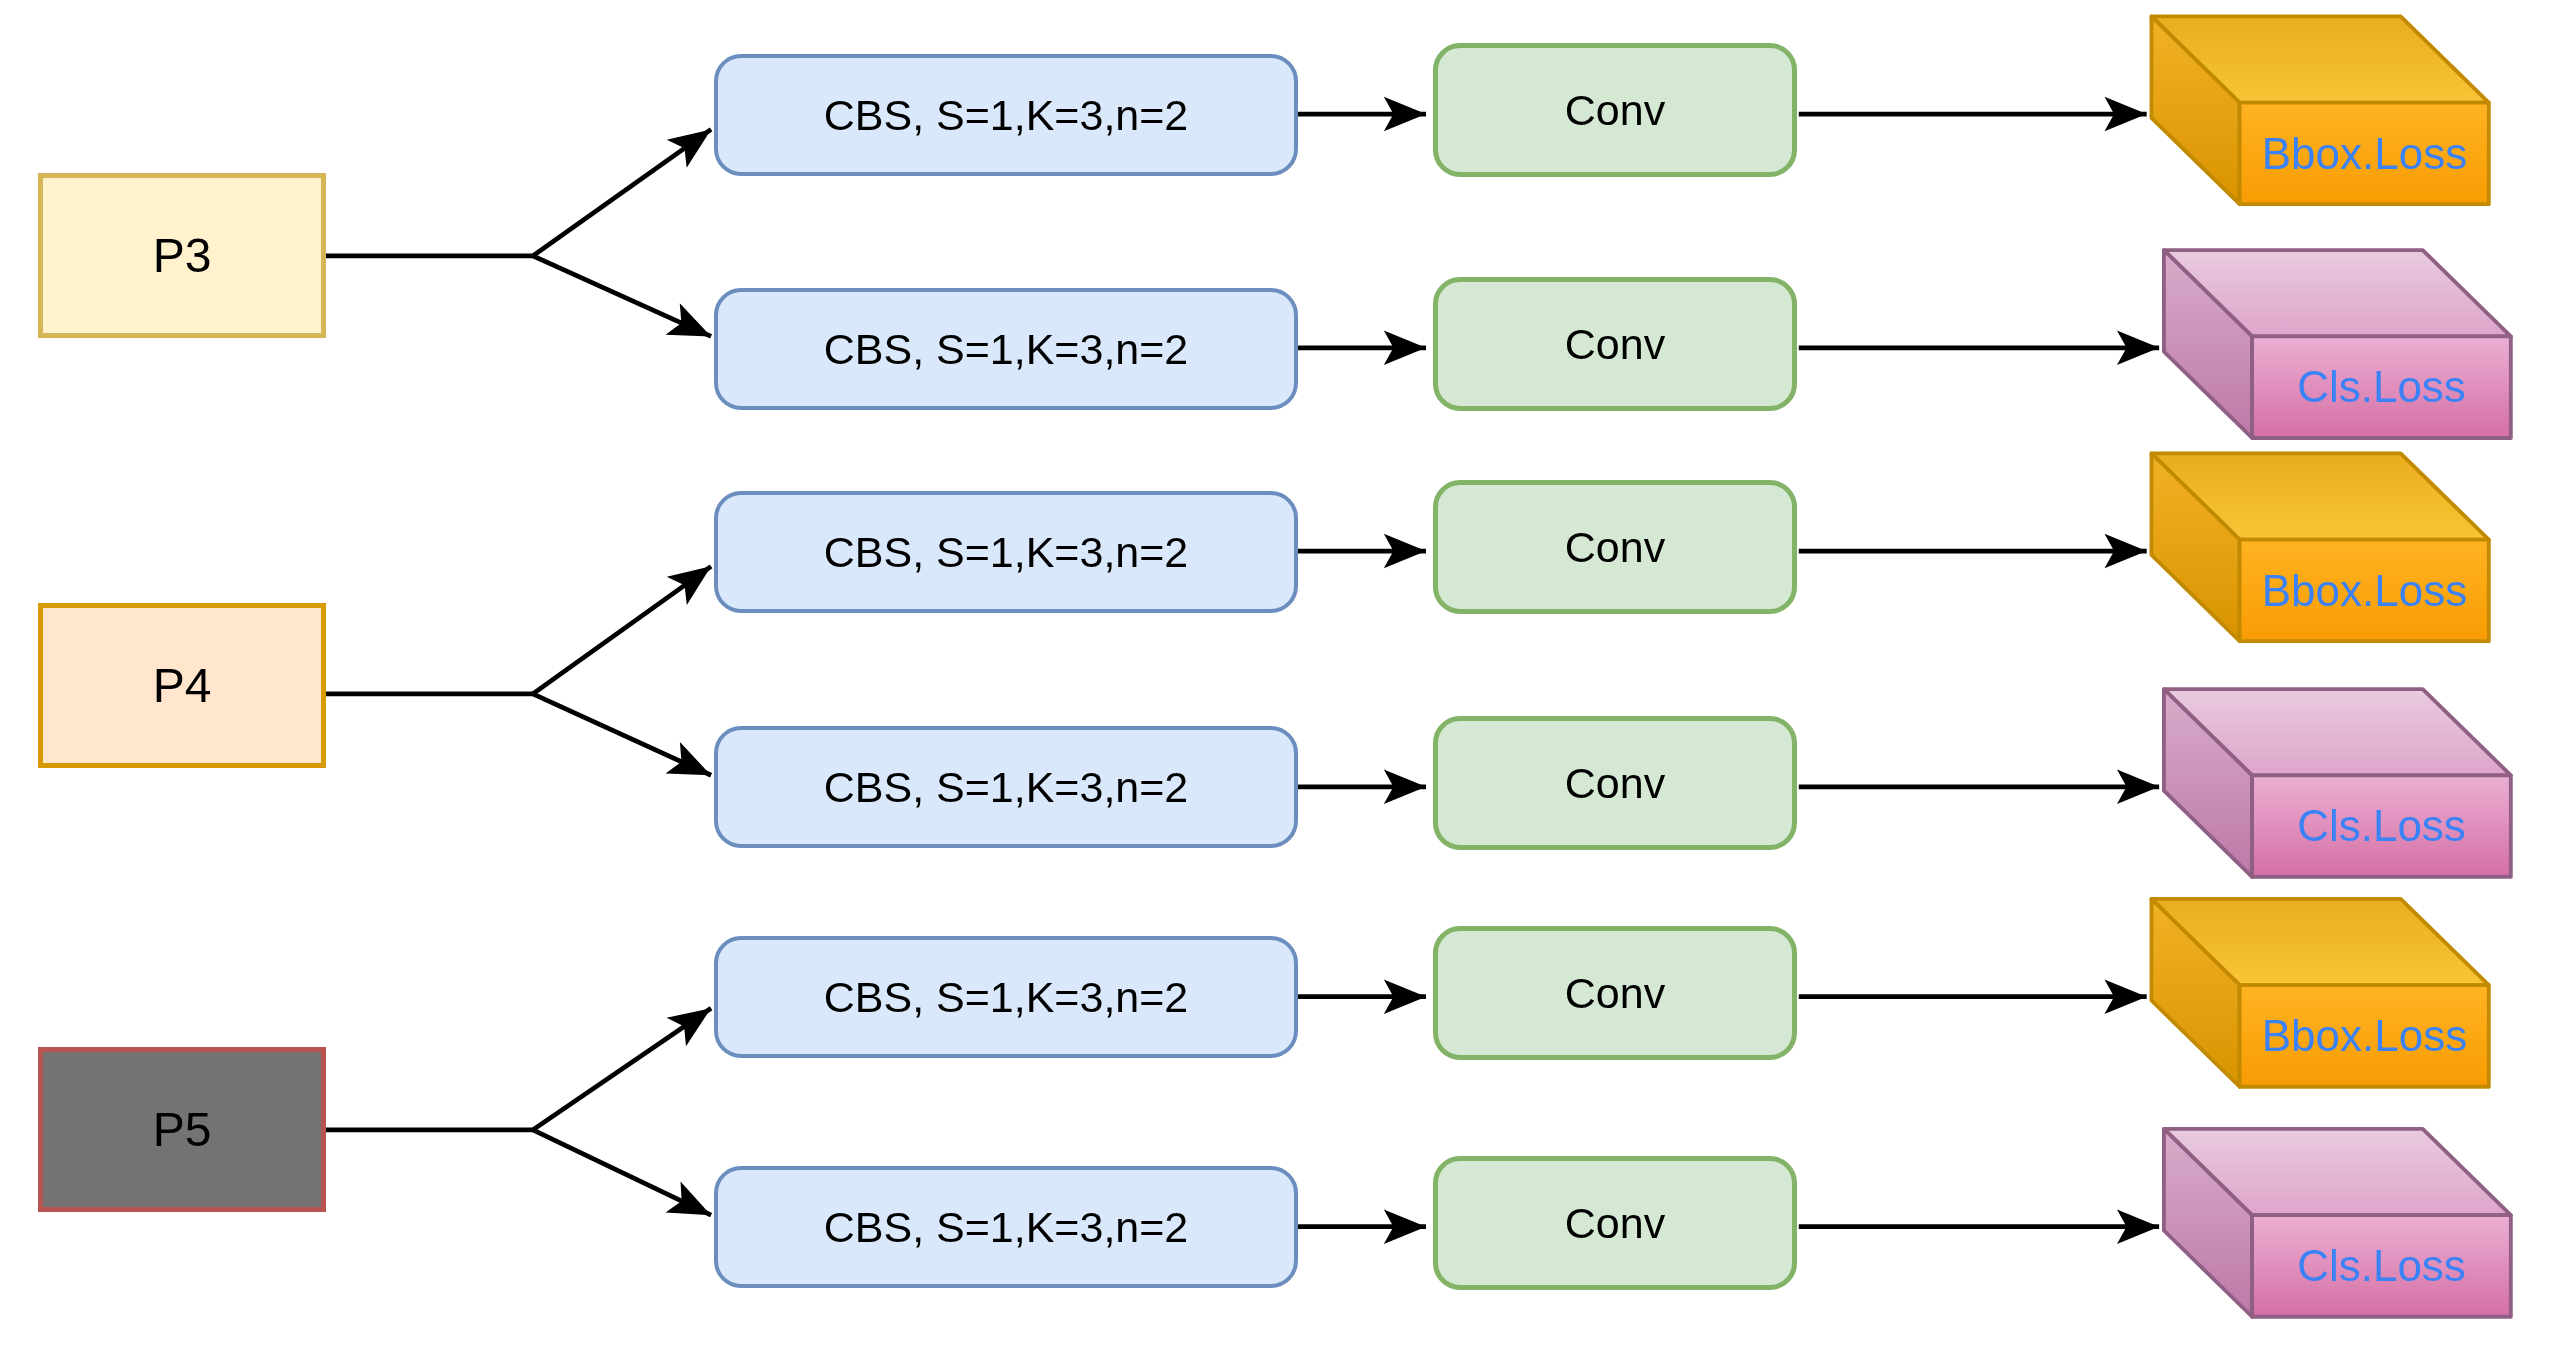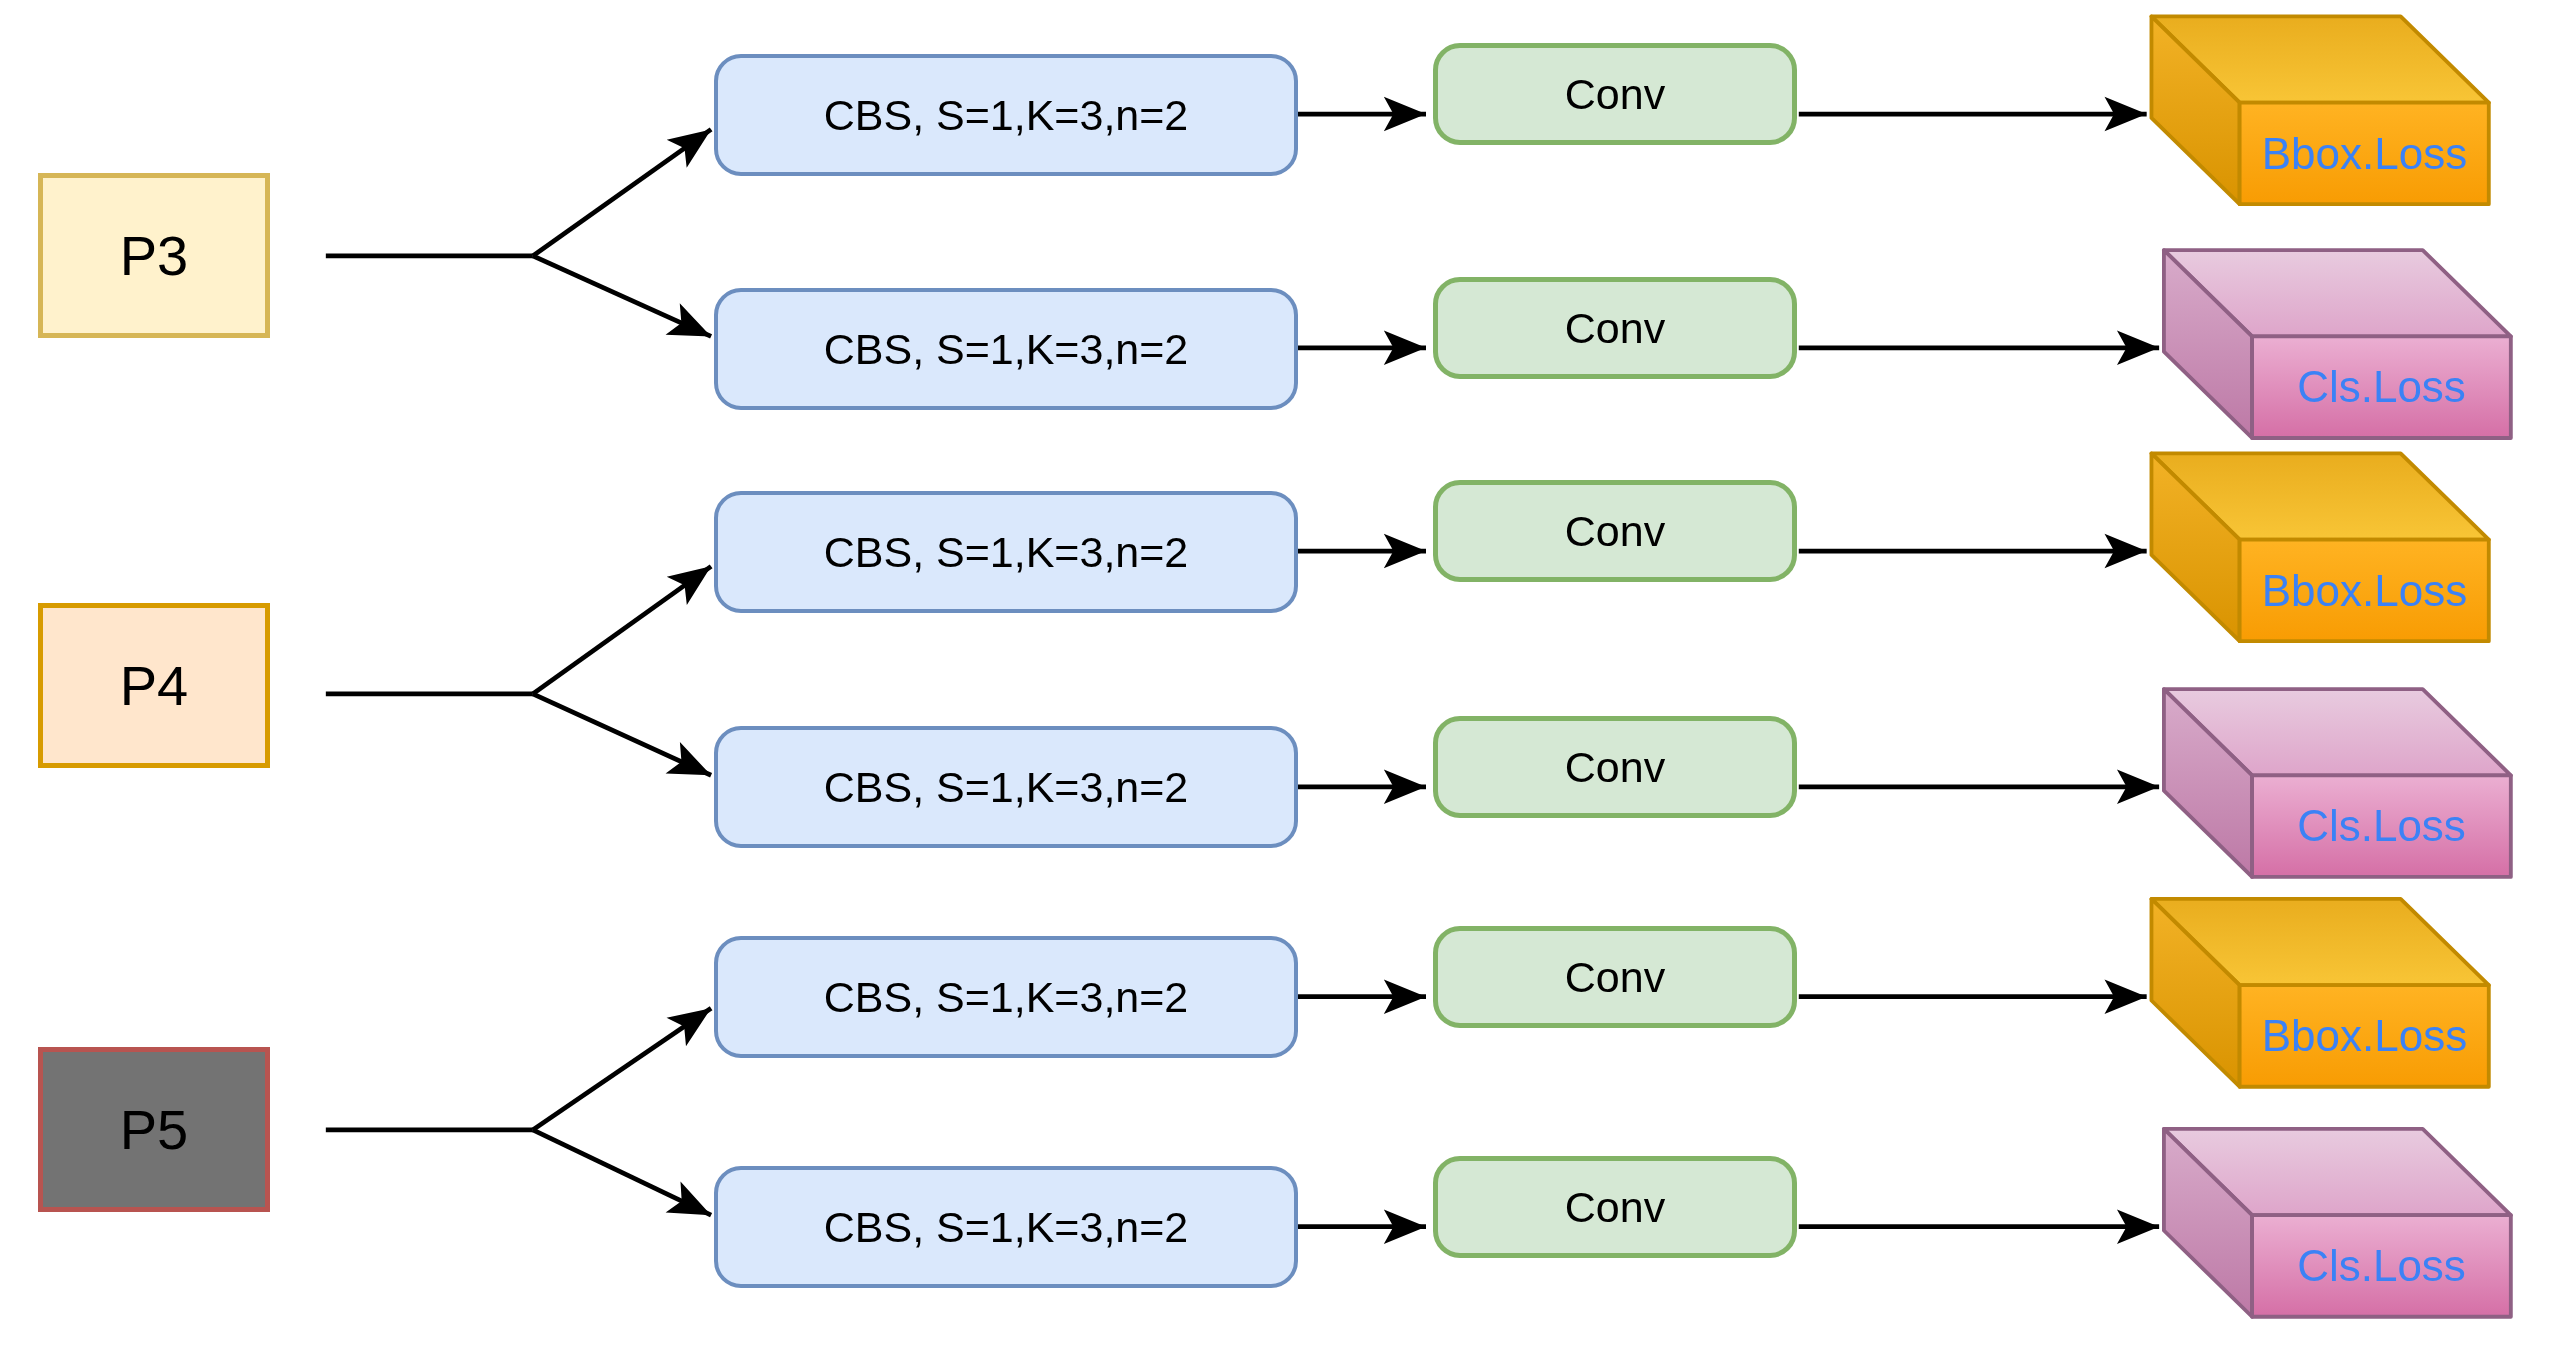--- a/index.html
+++ b/index.html
@@ -11,34 +11,34 @@
     overflow:hidden;
   }
   .node{
     position:absolute;
     display:flex;align-items:center;justify-content:center;
     box-sizing:border-box;
     color:#000000;
     text-align:center;
   }
   .pbox{
-    left:38px;width:232px;height:165px;
+    left:38px;width:288px;height:165px;
     border:5.8px solid;
-    font-size:56px;
+    font-size:48px;
   }
   .pbox.p3{background:#FFF2CC;border-color:#D6B656;}
   .pbox.p4{background:#FFE6CC;border-color:#D79B00;}
   .pbox.p5{background:#737373;border-color:#B85450;}
   .cbs{
     left:714px;width:584px;height:122px;
     background:#DAE8FC;border:4.8px solid #6C8EBF;border-radius:27px;
     font-size:43px;
   }
   .conv{
-    left:1433px;width:364px;height:102px;
+    left:1433px;width:364px;height:134px;
     background:#D5E8D4;border:5.8px solid #82B366;border-radius:27px;
     font-size:43px;
   }
   .cube-label{
     position:absolute;
     display:flex;align-items:center;justify-content:center;
     font-size:44px;color:#3b82f6;
   }
   #arrows{position:absolute;left:0;top:0;}
 </style>

